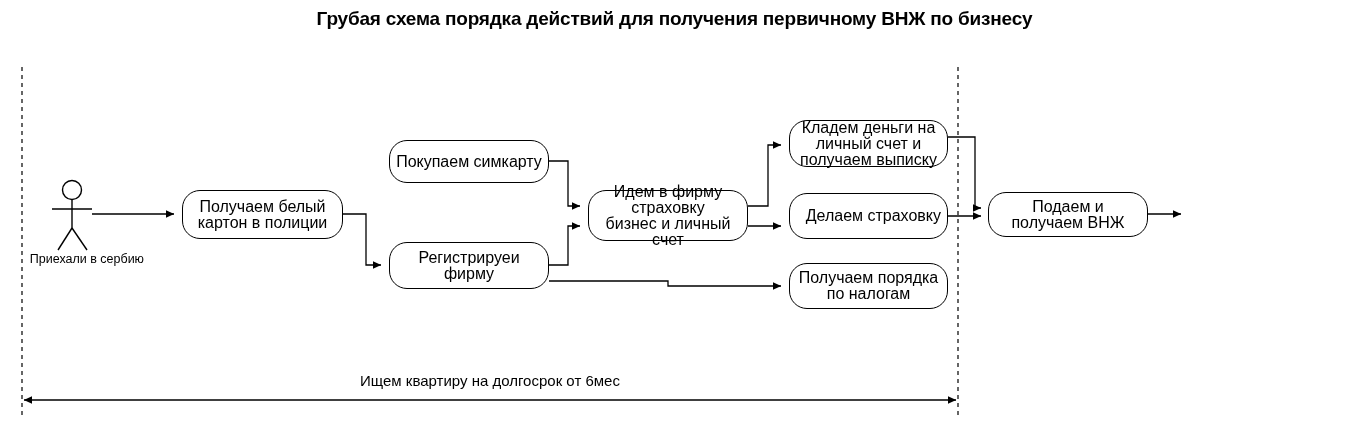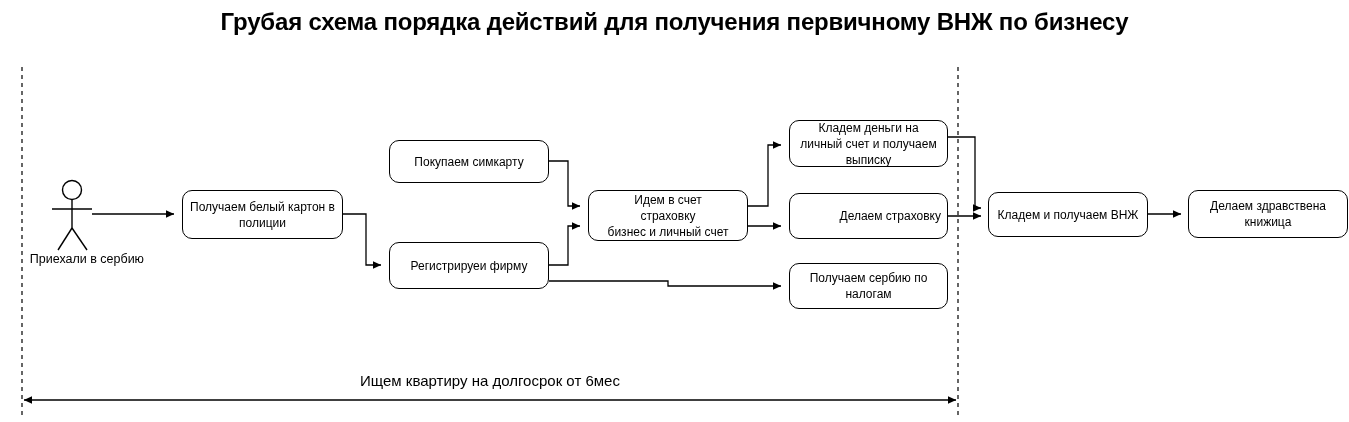--- a/index.html
+++ b/index.html
@@ -17,43 +17,43 @@
     height: 422px;
     overflow: hidden;
     background: #ffffff;
   }
   #title {
     position: absolute;
     left: 0;
     top: 8px;
     width: 1349px;
     text-align: center;
-    font-size: 24px;
+    font-size: 19px;
     font-weight: bold;
     letter-spacing: -0.2px;
     color: #000000;
   }
   svg#wires {
     position: absolute;
     left: 0;
     top: 0;
     width: 1349px;
     height: 422px;
   }
   .node {
     position: absolute;
     box-sizing: border-box;
     border: 1.3px solid #000000;
-    border-radius: 10px;
+    border-radius: 18px;
     background: #ffffff;
     display: flex;
     align-items: center;
     justify-content: center;
     text-align: center;
-    font-size: 12px;
+    font-size: 16px;
     line-height: 16px;
     color: #000000;
     padding: 2px 6px;
   }
   .actor-label {
     position: absolute;
     font-size: 12.5px;
     text-align: right;
     color: #000000;
     white-space: nowrap;
@@ -129,41 +129,38 @@
   <div class="node" style="left:182px; top:190px; width:161px; height:49px;">
     <span>Получаем белый картон в полиции</span>
   </div>
 
   <div class="node" style="left:389px; top:242px; width:160px; height:47px;">
     <span>Регистрируеи фирму</span>
   </div>
 
   <div class="node" style="left:588px; top:190px; width:160px; height:51px;">
     <span>
-      <span>Идем в счет</span><br>
+      <span>Идем в фирму</span><br>
       <span>страховку</span><br>
       <span>бизнес и личный счет</span>
     </span>
   </div>
 
   <div class="node" style="left:789px; top:120px; width:159px; height:47px;">
     <span>Кладем деньги на личный счет и получаем выписку</span>
   </div>
 
   <div class="node" style="left:789px; top:193px; width:159px; height:46px;justify-content:flex-end;">
     <span>Делаем страховку</span>
   </div>
 
   <div class="node" style="left:789px; top:263px; width:159px; height:46px;">
-    <span>Получаем сербию по налогам</span>
+    <span>Получаем порядка по налогам</span>
   </div>
 
   <div class="node" style="left:988px; top:192px; width:160px; height:45px;">
-    <span>Кладем и получаем ВНЖ</span>
+    <span>Подаем и получаем ВНЖ</span>
   </div>
 
-  <div class="node" style="left:1188px; top:190px; width:160px; height:48px;">
-    <span>Делаем здравствена книжица</span>
-  </div>
 
   <div class="span-label" style="left:340px; top:372px; width:300px;">Ищем квартиру на долгосрок от 6мес</div>
 
 </div>
 
 </body></html>

